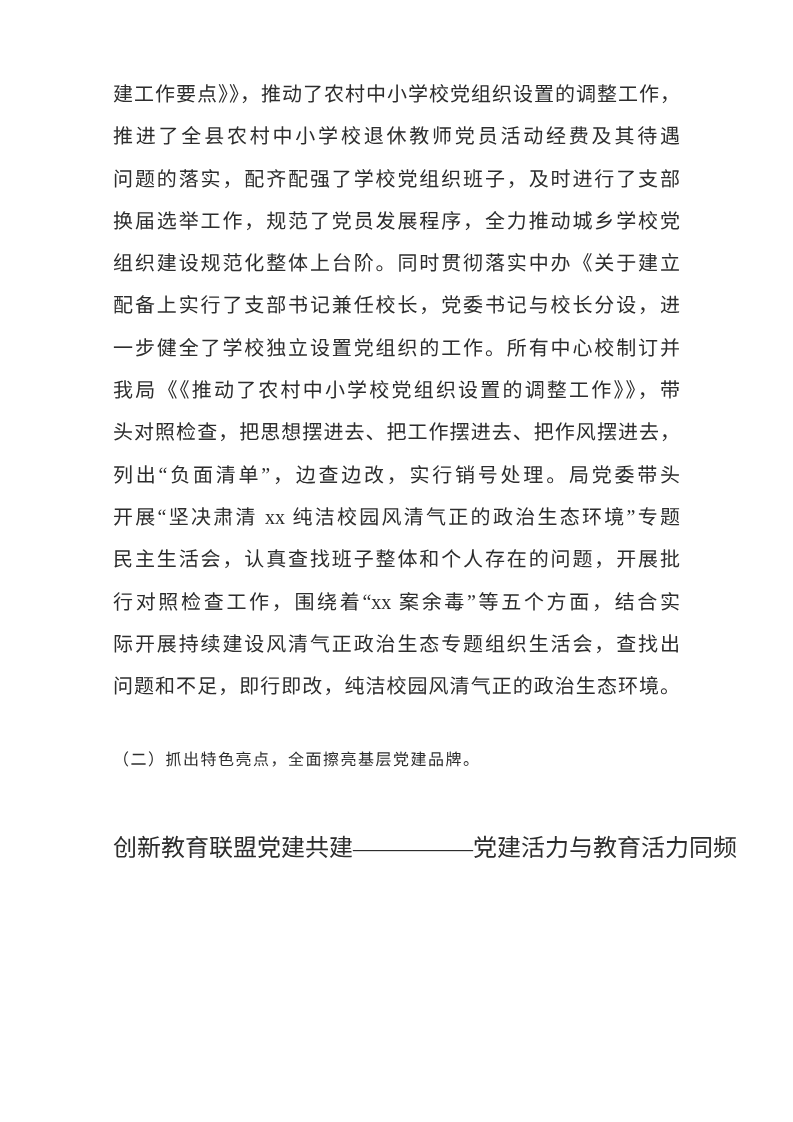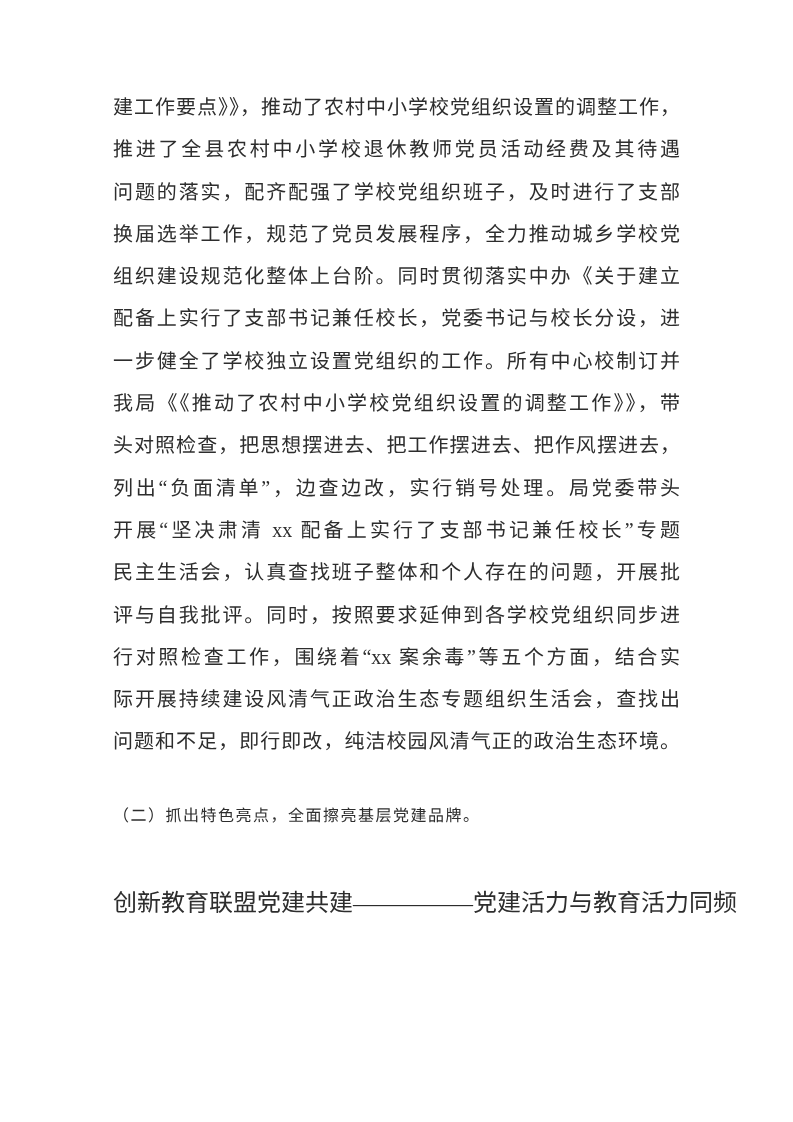--- a/index.html
+++ b/index.html
@@ -11,21 +11,21 @@
     position: relative;
     width: 793px;
     height: 1122px;
     background: #ffffff;
     overflow: hidden;
     font-family: "Liberation Serif", "DejaVu Serif", serif;
     color: #2d2d2d;
   }
   .text-column {
     position: absolute;
-    top: 86px;
+    top: 73px;
     left: 113px;
     width: 567px;
   }
   .para-line {
     height: 42.3px;
     line-height: 42.3px;
     font-size: 20px;
     text-align: justify;
     text-align-last: justify;
     text-justify: inter-ideograph;
@@ -64,23 +64,22 @@
       <div class="para-line">建工作要点》》，推动了农村中小学校党组织设置的调整工作，</div>
       <div class="para-line">推进了全县农村中小学校退休教师党员活动经费及其待遇</div>
       <div class="para-line">问题的落实，配齐配强了学校党组织班子，及时进行了支部</div>
       <div class="para-line">换届选举工作，规范了党员发展程序，全力推动城乡学校党</div>
       <div class="para-line">组织建设规范化整体上台阶。同时贯彻落实中办《关于建立</div>
       <div class="para-line">配备上实行了支部书记兼任校长，党委书记与校长分设，进</div>
       <div class="para-line">一步健全了学校独立设置党组织的工作。所有中心校制订并</div>
       <div class="para-line">我局《《推动了农村中小学校党组织设置的调整工作》》，带</div>
       <div class="para-line">头对照检查，把思想摆进去、把工作摆进去、把作风摆进去，</div>
       <div class="para-line">列出“负面清单”，边查边改，实行销号处理。局党委带头</div>
-      <div class="para-line">开展“坚决肃清 xx 配备上实行了支部书记兼任校长”专题</div>
+      <div class="para-line">开展“坚决肃清 xx 纯洁校园风清气正的政治生态环境”专题</div>
       <div class="para-line">民主生活会，认真查找班子整体和个人存在的问题，开展批</div>
-      <div class="para-line">评与自我批评。同时，按照要求延伸到各学校党组织同步进</div>
       <div class="para-line">行对照检查工作，围绕着“xx 案余毒”等五个方面，结合实</div>
       <div class="para-line">际开展持续建设风清气正政治生态专题组织生活会，查找出</div>
       <div class="para-line">问题和不足，即行即改，纯洁校园风清气正的政治生态环境。</div>
     </div>
 
     <div class="section-heading">（二）抓出特色亮点，全面擦亮基层党建品牌。</div>
 
     <div class="brand-line">创新教育联盟党建共建—————党建活力与教育活力同频</div>
 
   </div>

